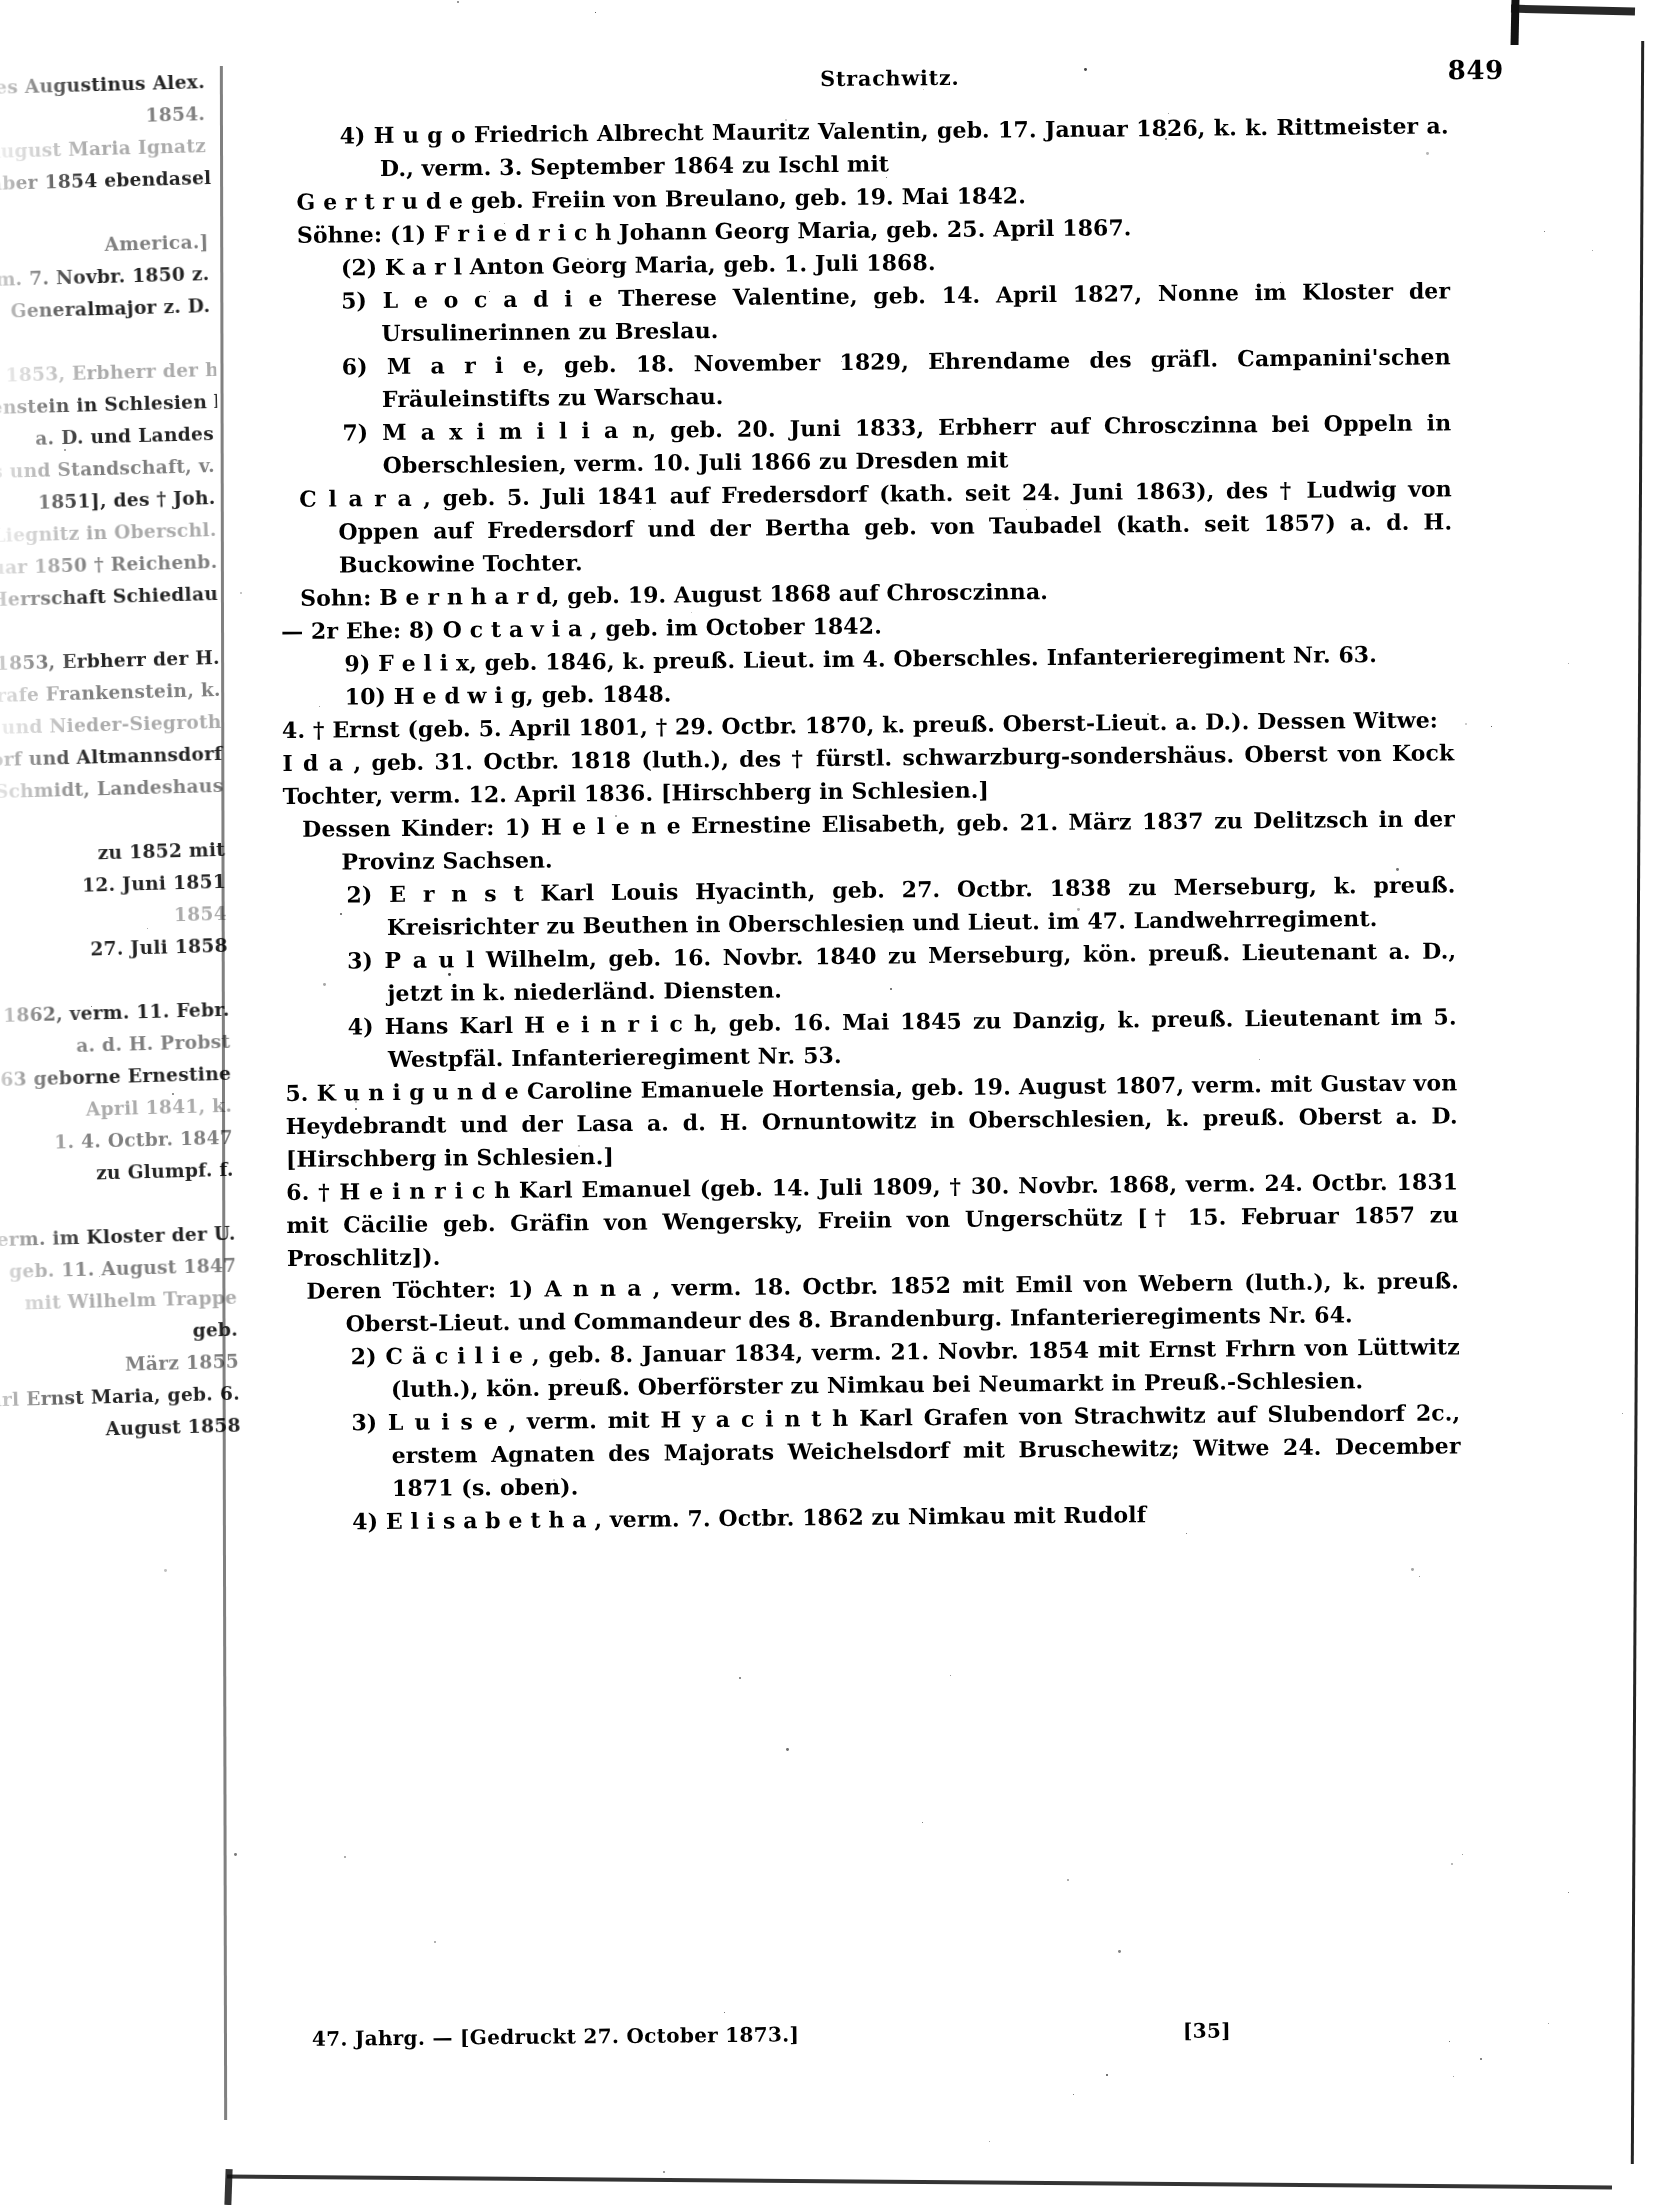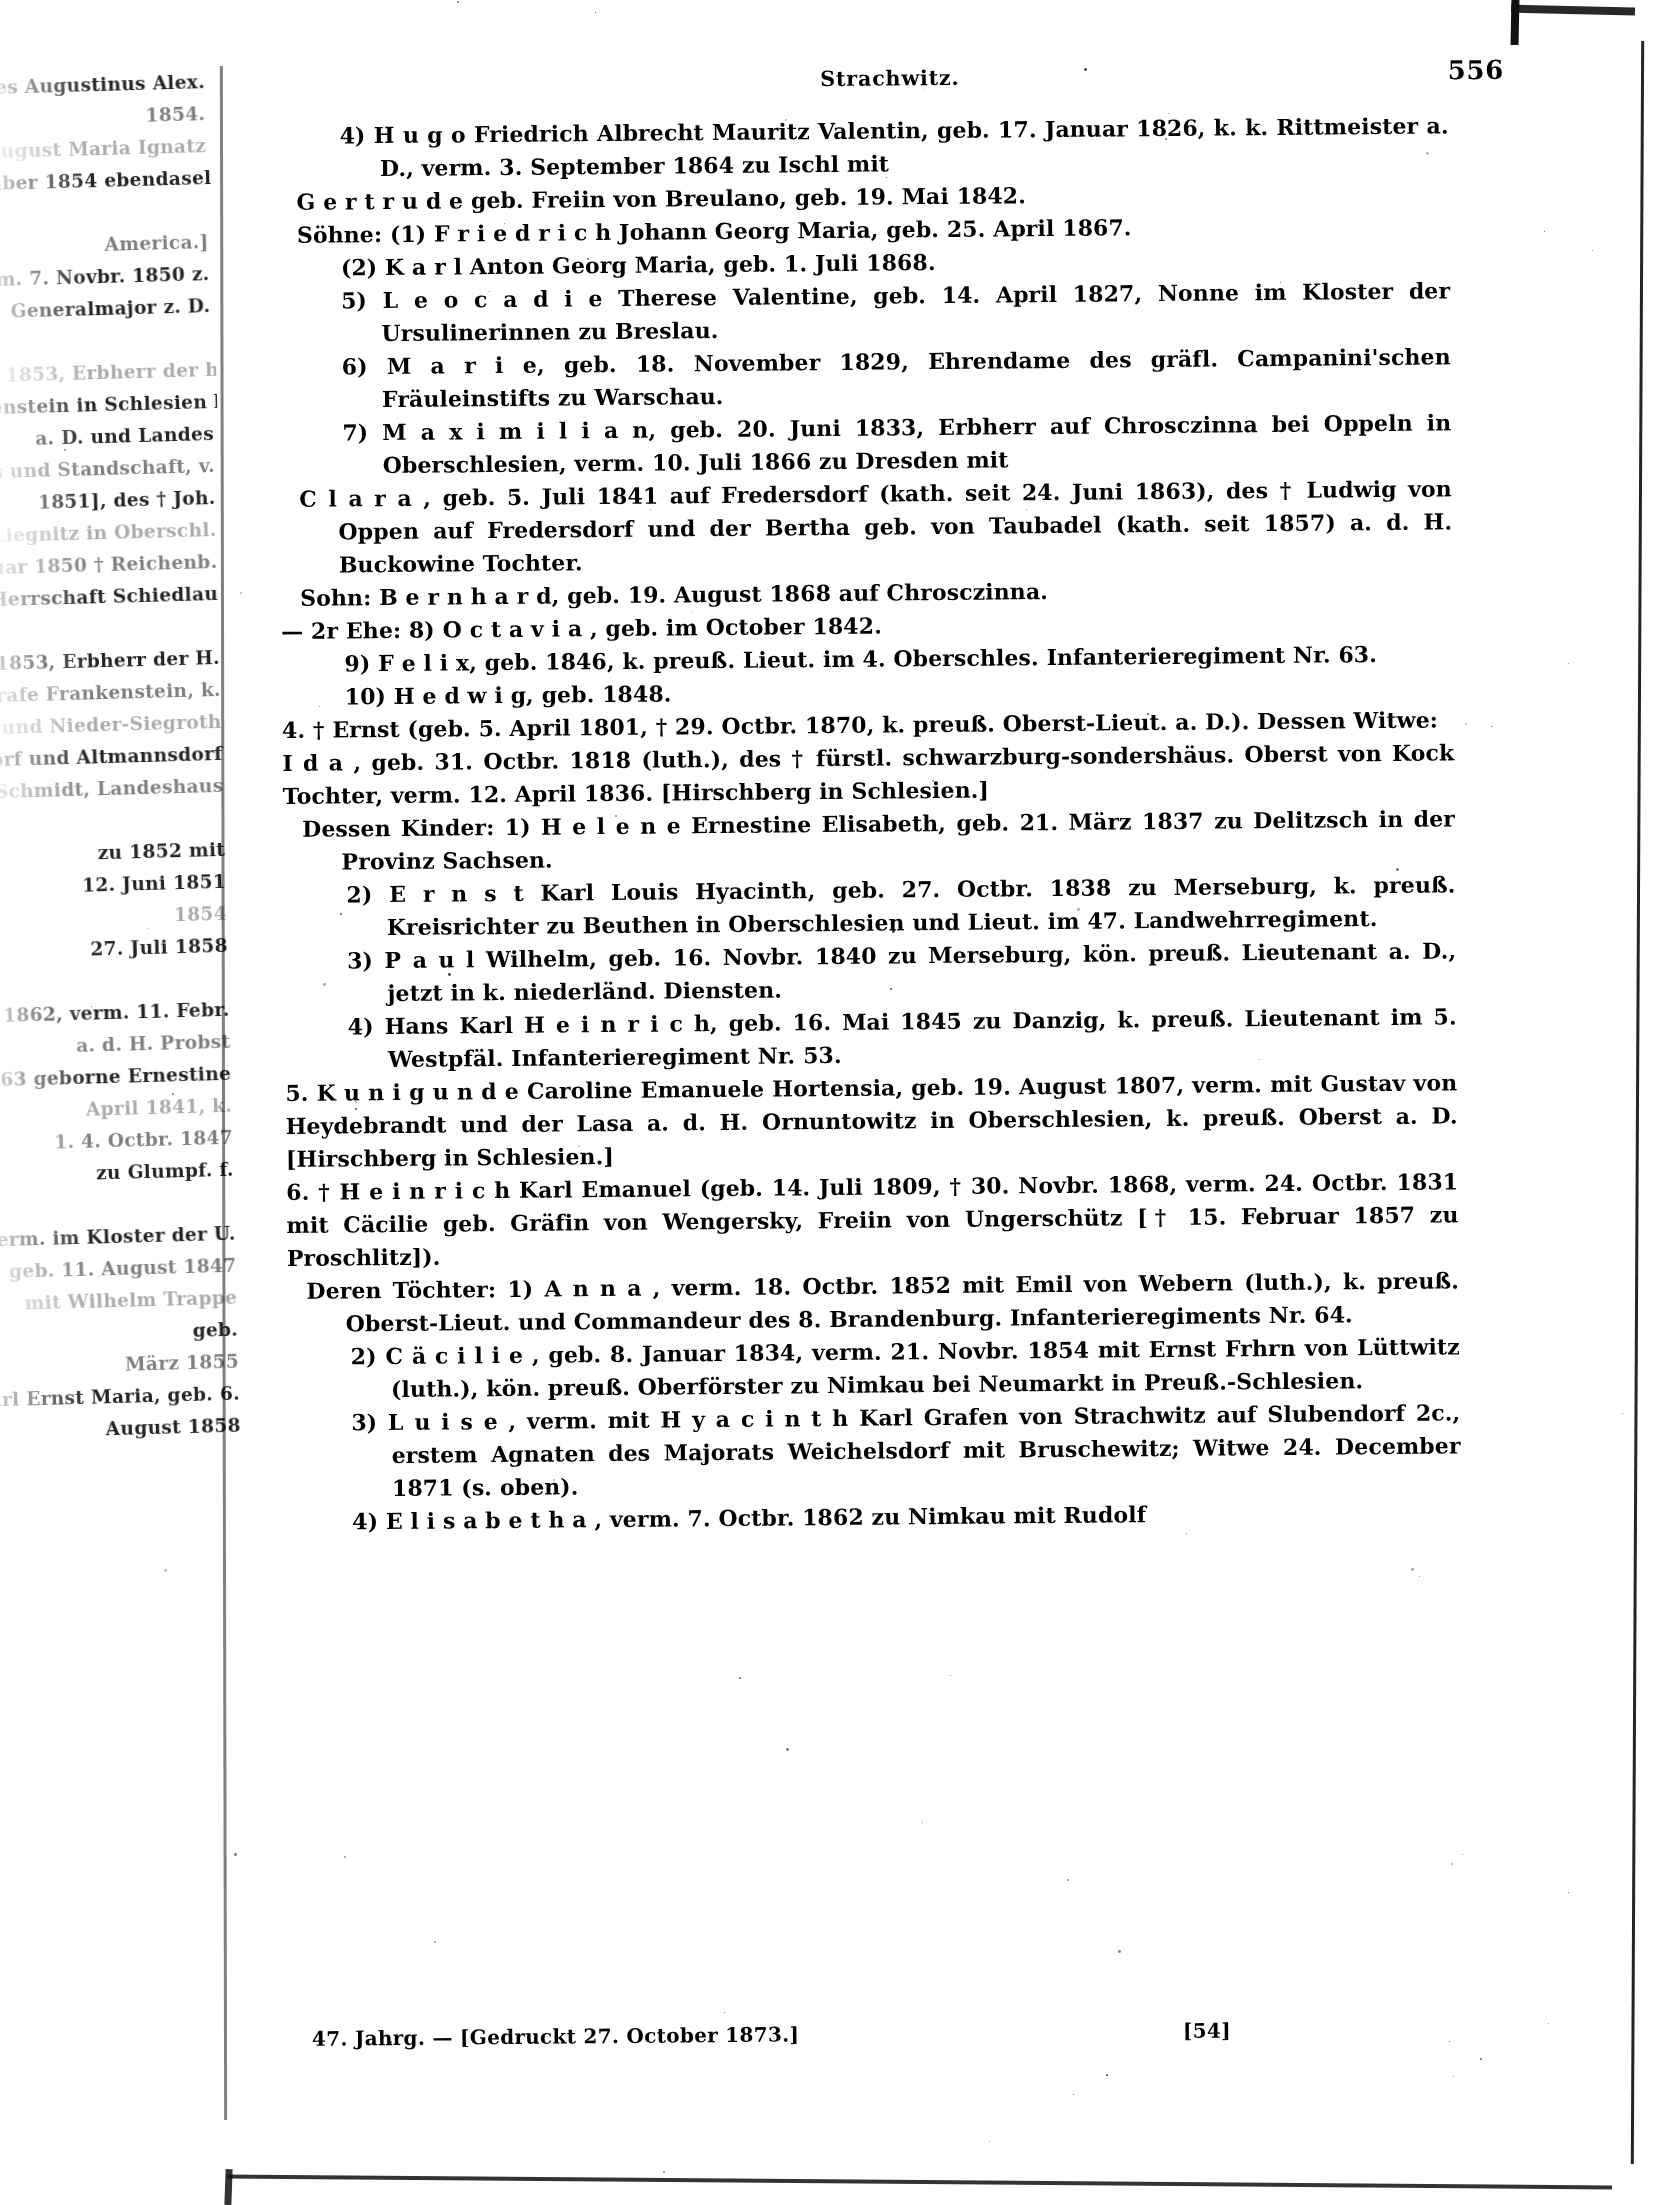--- a/index.html
+++ b/index.html
@@ -256,21 +256,21 @@
       <div class="bl faint">März 1855</div>
       <div class="bl">Karl Ernst Maria, geb. 6.</div>
       <div class="bl">August 1858</div>
     </div>
   <div class="bleed-mask"></div>
 
   <div class="sheet">
 
     <div class="runhead">
       <div class="title">Strachwitz.</div>
-      <div class="folio">556</div>
+      <div class="folio">849</div>
     </div>
 
     <div class="body" id="bodyblock">
         <p class="ent lvl2">4) H u g o Friedrich Albrecht Mauritz Valentin, geb. 17. Januar 1826, k. k. Rittmeister a. D., verm. 3. September 1864 zu Ischl mit</p>
         <p class="ent flat">G e r t r u d e geb. Freiin von Breulano, geb. 19. Mai 1842.</p>
         <p class="ent flat">Söhne: (1) F r i e d r i c h Johann Georg Maria, geb. 25. April 1867.</p>
         <p class="ent lvl2">(2) K a r l Anton Georg Maria, geb. 1. Juli 1868.</p>
         <p class="ent lvl2">5) L e o c a d i e Therese Valentine, geb. 14. April 1827, Nonne im Kloster der Ursulinerinnen zu Breslau.</p>
         <p class="ent lvl2">6) M a r i e, geb. 18. November 1829, Ehrendame des gräfl. Campanini'schen Fräuleinstifts zu Warschau.</p>
         <p class="ent lvl2">7) M a x i m i l i a n, geb. 20. Juni 1833, Erbherr auf Chrosczinna bei Oppeln in Oberschlesien, verm. 10. Juli 1866 zu Dresden mit</p>
@@ -288,21 +288,21 @@
         <p class="ent nohang">5. K u n i g u n d e Caroline Emanuele Hortensia, geb. 19. August 1807, verm. mit Gustav von Heydebrandt und der Lasa a. d. H. Ornuntowitz in Oberschlesien, k. preuß. Oberst a. D. [Hirschberg in Schlesien.]</p>
         <p class="ent nohang">6. † H e i n r i c h Karl Emanuel (geb. 14. Juli 1809, † 30. Novbr. 1868, verm. 24. Octbr. 1831 mit Cäcilie geb. Gräfin von Wengersky, Freiin von Ungerschütz [† 15. Februar 1857 zu Proschlitz]).</p>
         <p class="ent flat">Deren Töchter: 1) A n n a , verm. 18. Octbr. 1852 mit Emil von Webern (luth.), k. preuß. Oberst-Lieut. und Commandeur des 8. Brandenburg. Infanterieregiments Nr. 64.</p>
         <p class="ent lvl2">2) C ä c i l i e , geb. 8. Januar 1834, verm. 21. Novbr. 1854 mit Ernst Frhrn von Lüttwitz (luth.), kön. preuß. Oberförster zu Nimkau bei Neumarkt in Preuß.-Schlesien.</p>
         <p class="ent lvl2">3) L u i s e , verm. mit H y a c i n t h Karl Grafen von Strachwitz auf Slubendorf 2c., erstem Agnaten des Majorats Weichelsdorf mit Bruschewitz; Witwe 24. December 1871 (s. oben).</p>
         <p class="ent lvl2">4) E l i s a b e t h a , verm. 7. Octbr. 1862 zu Nimkau mit Rudolf</p>
       </div>
 
     <div class="footer">
       <div class="imprint">47. Jahrg. — [Gedruckt 27. October 1873.]</div>
-      <div class="sig">[54]</div>
+      <div class="sig">[35]</div>
     </div>
 
   </div>
 <div class="speck" style="width: 2.1px; height: 2.1px; left: 890px; top: 988px; opacity: 0.71;"></div>
     <div class="speck" style="width: 1.4px; height: 1.4px; left: 1592px; top: 250px; opacity: 0.47;"></div>
     <div class="speck" style="width: 2.8px; height: 2.8px; left: 389px; top: 2041px; opacity: 0.63;"></div>
     <div class="speck" style="width: 2.1px; height: 2.1px; left: 553px; top: 1479px; opacity: 0.31;"></div>
     <div class="speck" style="width: 0.7px; height: 0.7px; left: 1548px; top: 2023px; opacity: 0.42;"></div>
     <div class="speck" style="width: 1.4px; height: 1.4px; left: 1449px; top: 2041px; opacity: 0.74;"></div>
     <div class="speck" style="width: 1.4px; height: 1.4px; left: 1453px; top: 2076px; opacity: 0.5;"></div>

